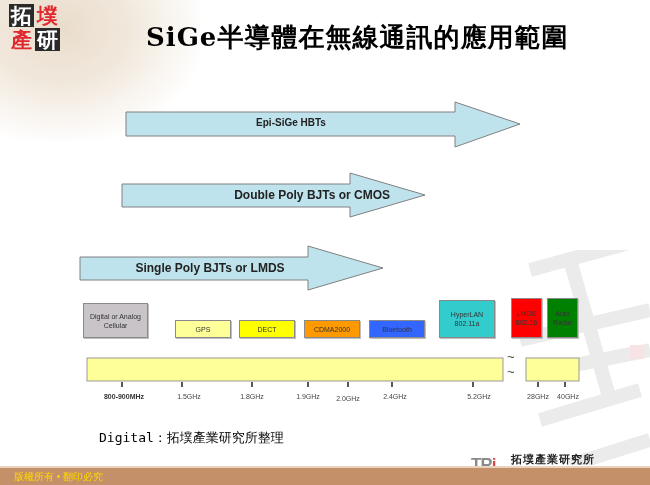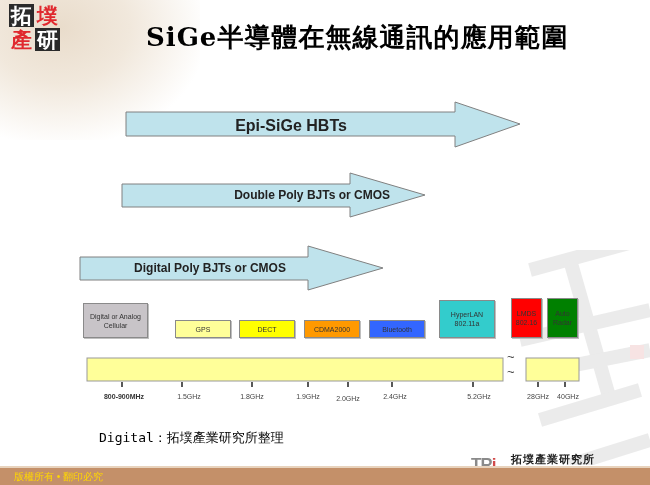--- a/index.html
+++ b/index.html
@@ -81,23 +81,23 @@
     <line x1="252" y1="382" x2="252" y2="387"></line>
     <line x1="308" y1="382" x2="308" y2="387"></line>
     <line x1="348" y1="382" x2="348" y2="387"></line>
     <line x1="392" y1="382" x2="392" y2="387"></line>
     <line x1="473" y1="382" x2="473" y2="387"></line>
     <line x1="538" y1="382" x2="538" y2="387"></line>
     <line x1="565" y1="382" x2="565" y2="387"></line>
   </g>
 </svg>
 
-<div style="position:absolute;left:126px;width:330px;top:117px;text-align:center;font-weight:bold;font-size:16px;color:#222;">Epi-SiGe HBTs</div>
+<div style="position:absolute;left:126px;width:330px;top:117px;text-align:center;font-weight:bold;font-size:10px;color:#222;">Epi-SiGe HBTs</div>
 <div style="position:absolute;left:150px;width:240px;top:188px;text-align:right;font-weight:bold;font-size:12px;color:#222;">Double Poly BJTs or CMOS</div>
-<div style="position:absolute;left:100px;width:220px;top:261px;text-align:center;font-weight:bold;font-size:12px;color:#222;">Digital Poly BJTs or CMOS</div>
+<div style="position:absolute;left:100px;width:220px;top:261px;text-align:center;font-weight:bold;font-size:12px;color:#222;">Single Poly BJTs or LMDS</div>
 
 <div class="band" style="left:83px;top:303px;width:65px;height:35px;background:#c8c4c8;padding:0 4px;">Digital or Analog Cellular</div>
 <div class="band" style="left:175px;top:320px;width:56px;height:18px;background:#ffff99;">GPS</div>
 <div class="band" style="left:239px;top:320px;width:56px;height:18px;background:#ffff00;">DECT</div>
 <div class="band" style="left:304px;top:320px;width:56px;height:18px;background:#ff9900;">CDMA2000</div>
 <div class="band" style="left:369px;top:320px;width:56px;height:18px;background:#3366ff;">Bluetooth</div>
 <div class="band" style="left:439px;top:300px;width:56px;height:38px;background:#33cccc;padding:0 8px;">HyperLAN 802.11a</div>
 <div class="band" style="left:511px;top:298px;width:31px;height:40px;background:#ff0000;padding:0 3px;">LMDS 802.16</div>
 <div class="band" style="left:547px;top:298px;width:31px;height:40px;background:#008000;padding:0 3px;">Auto Radar</div>
 

